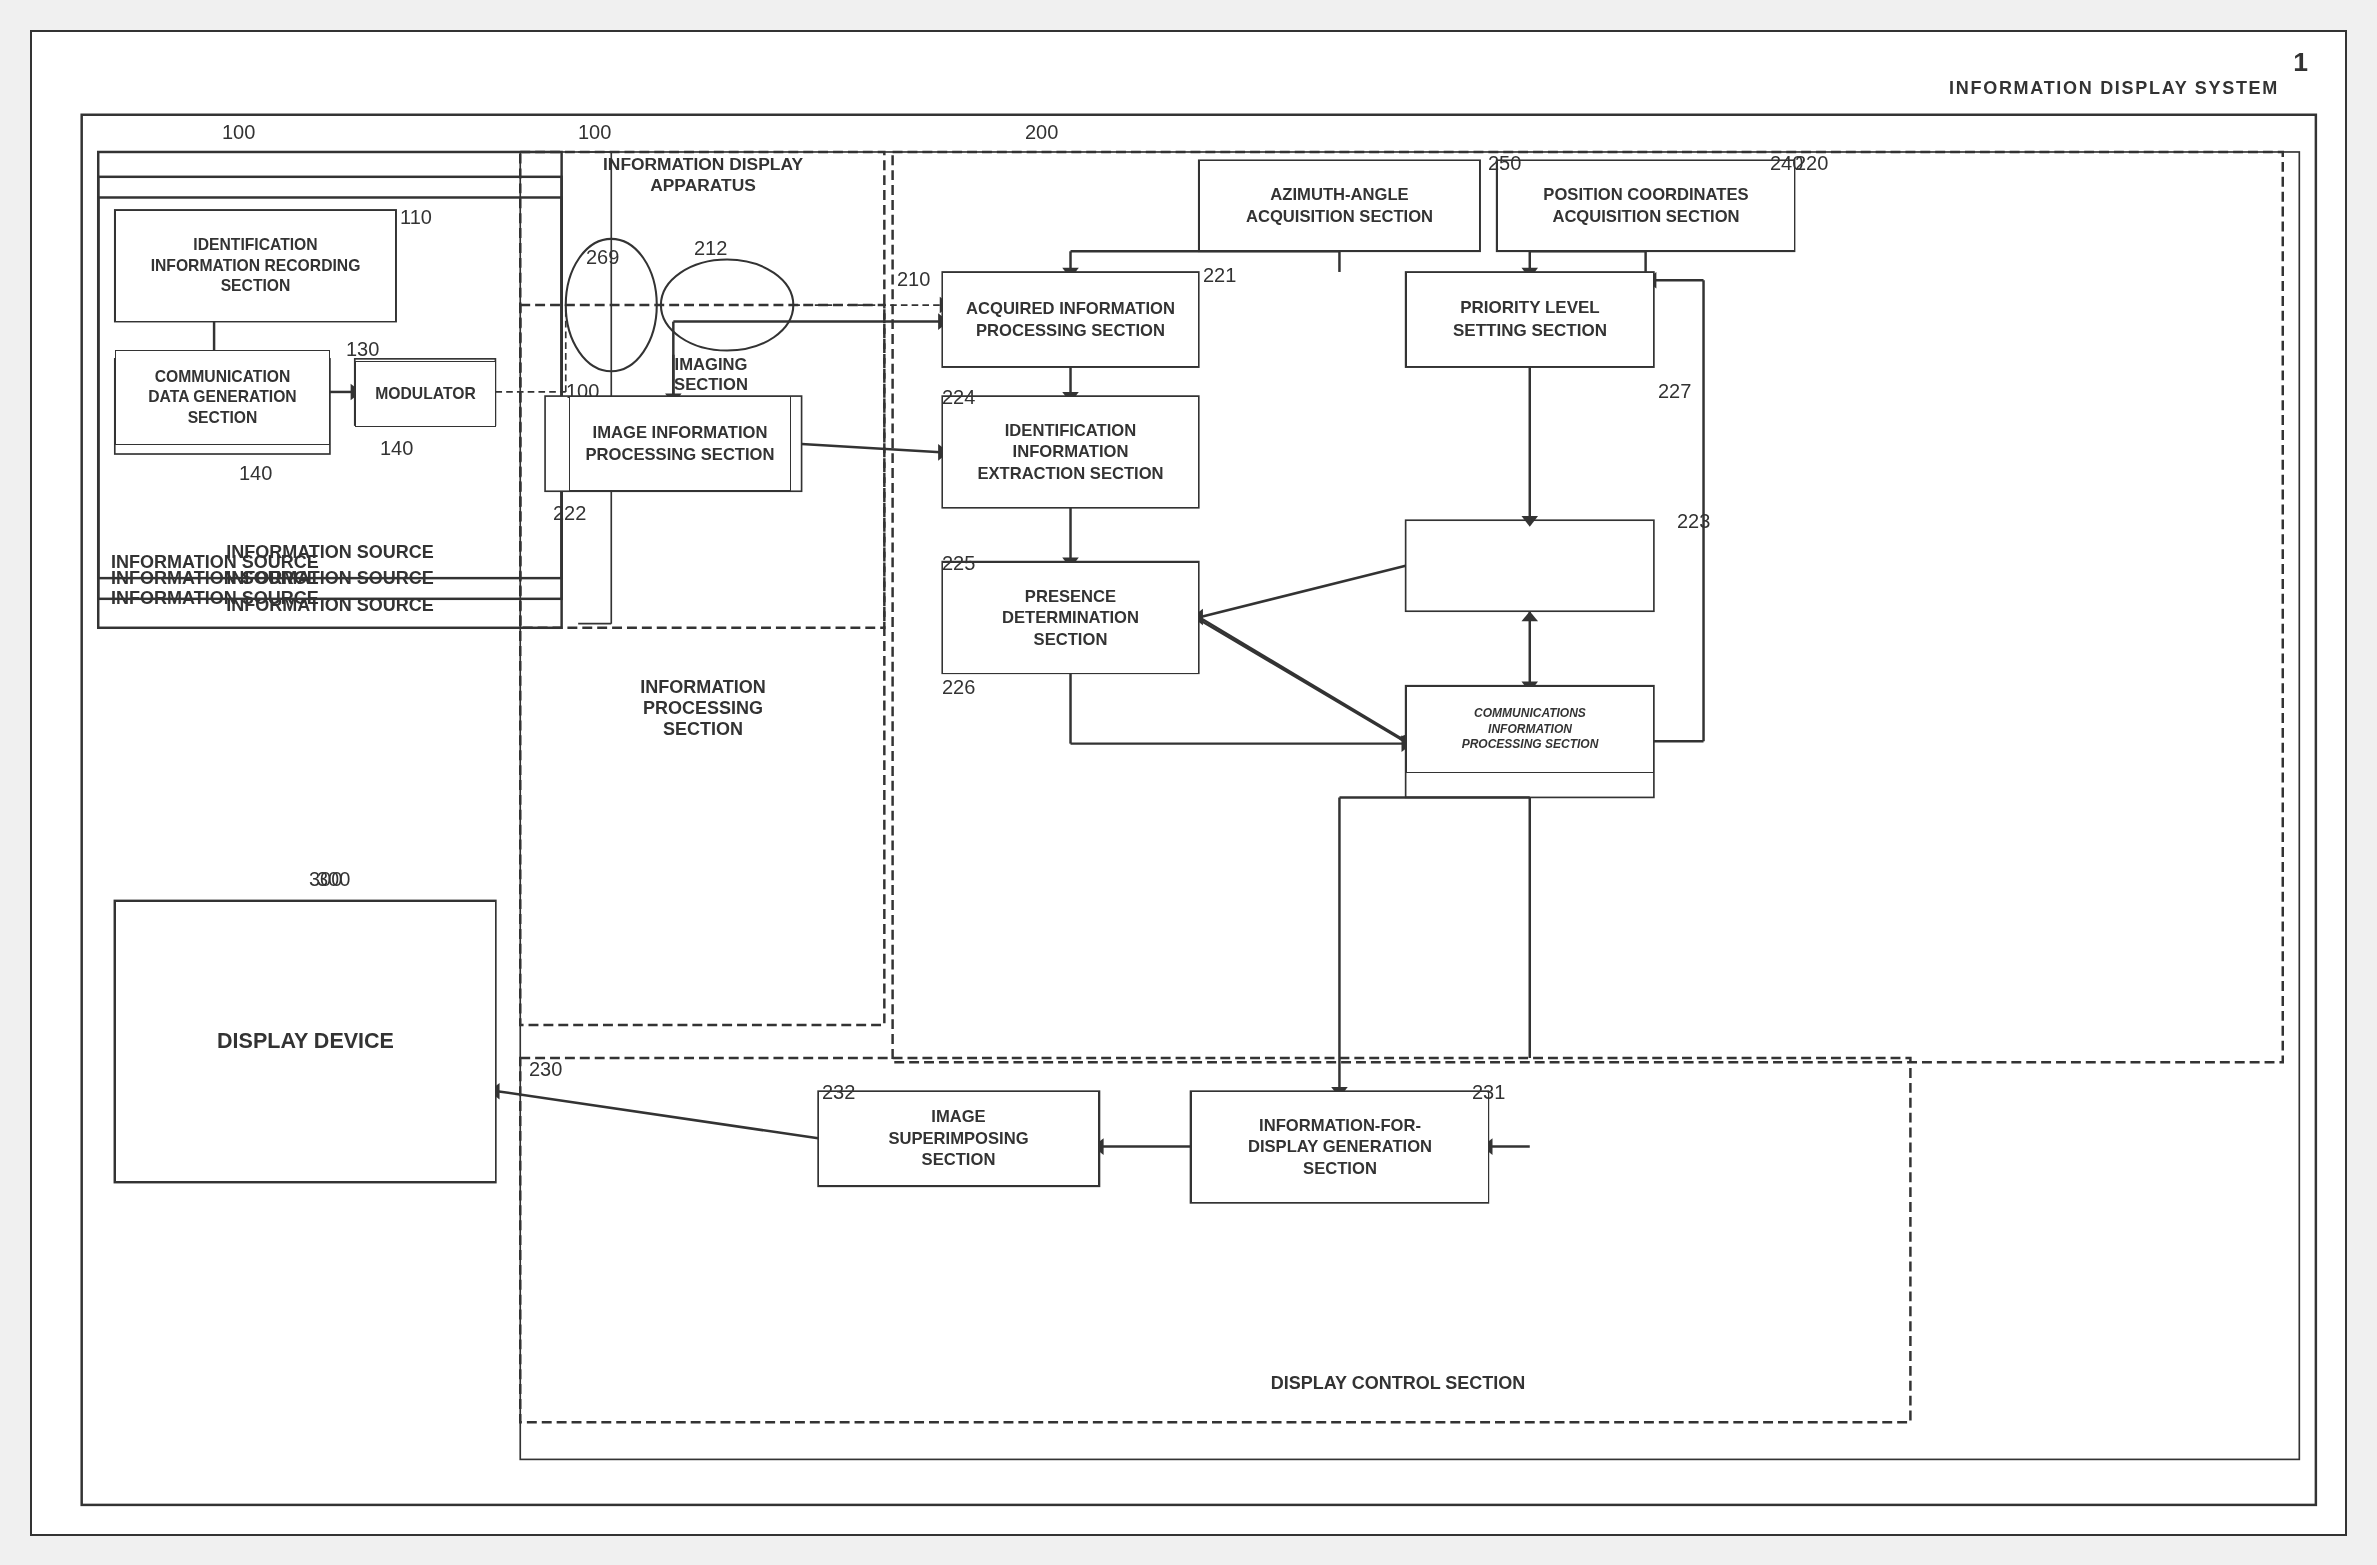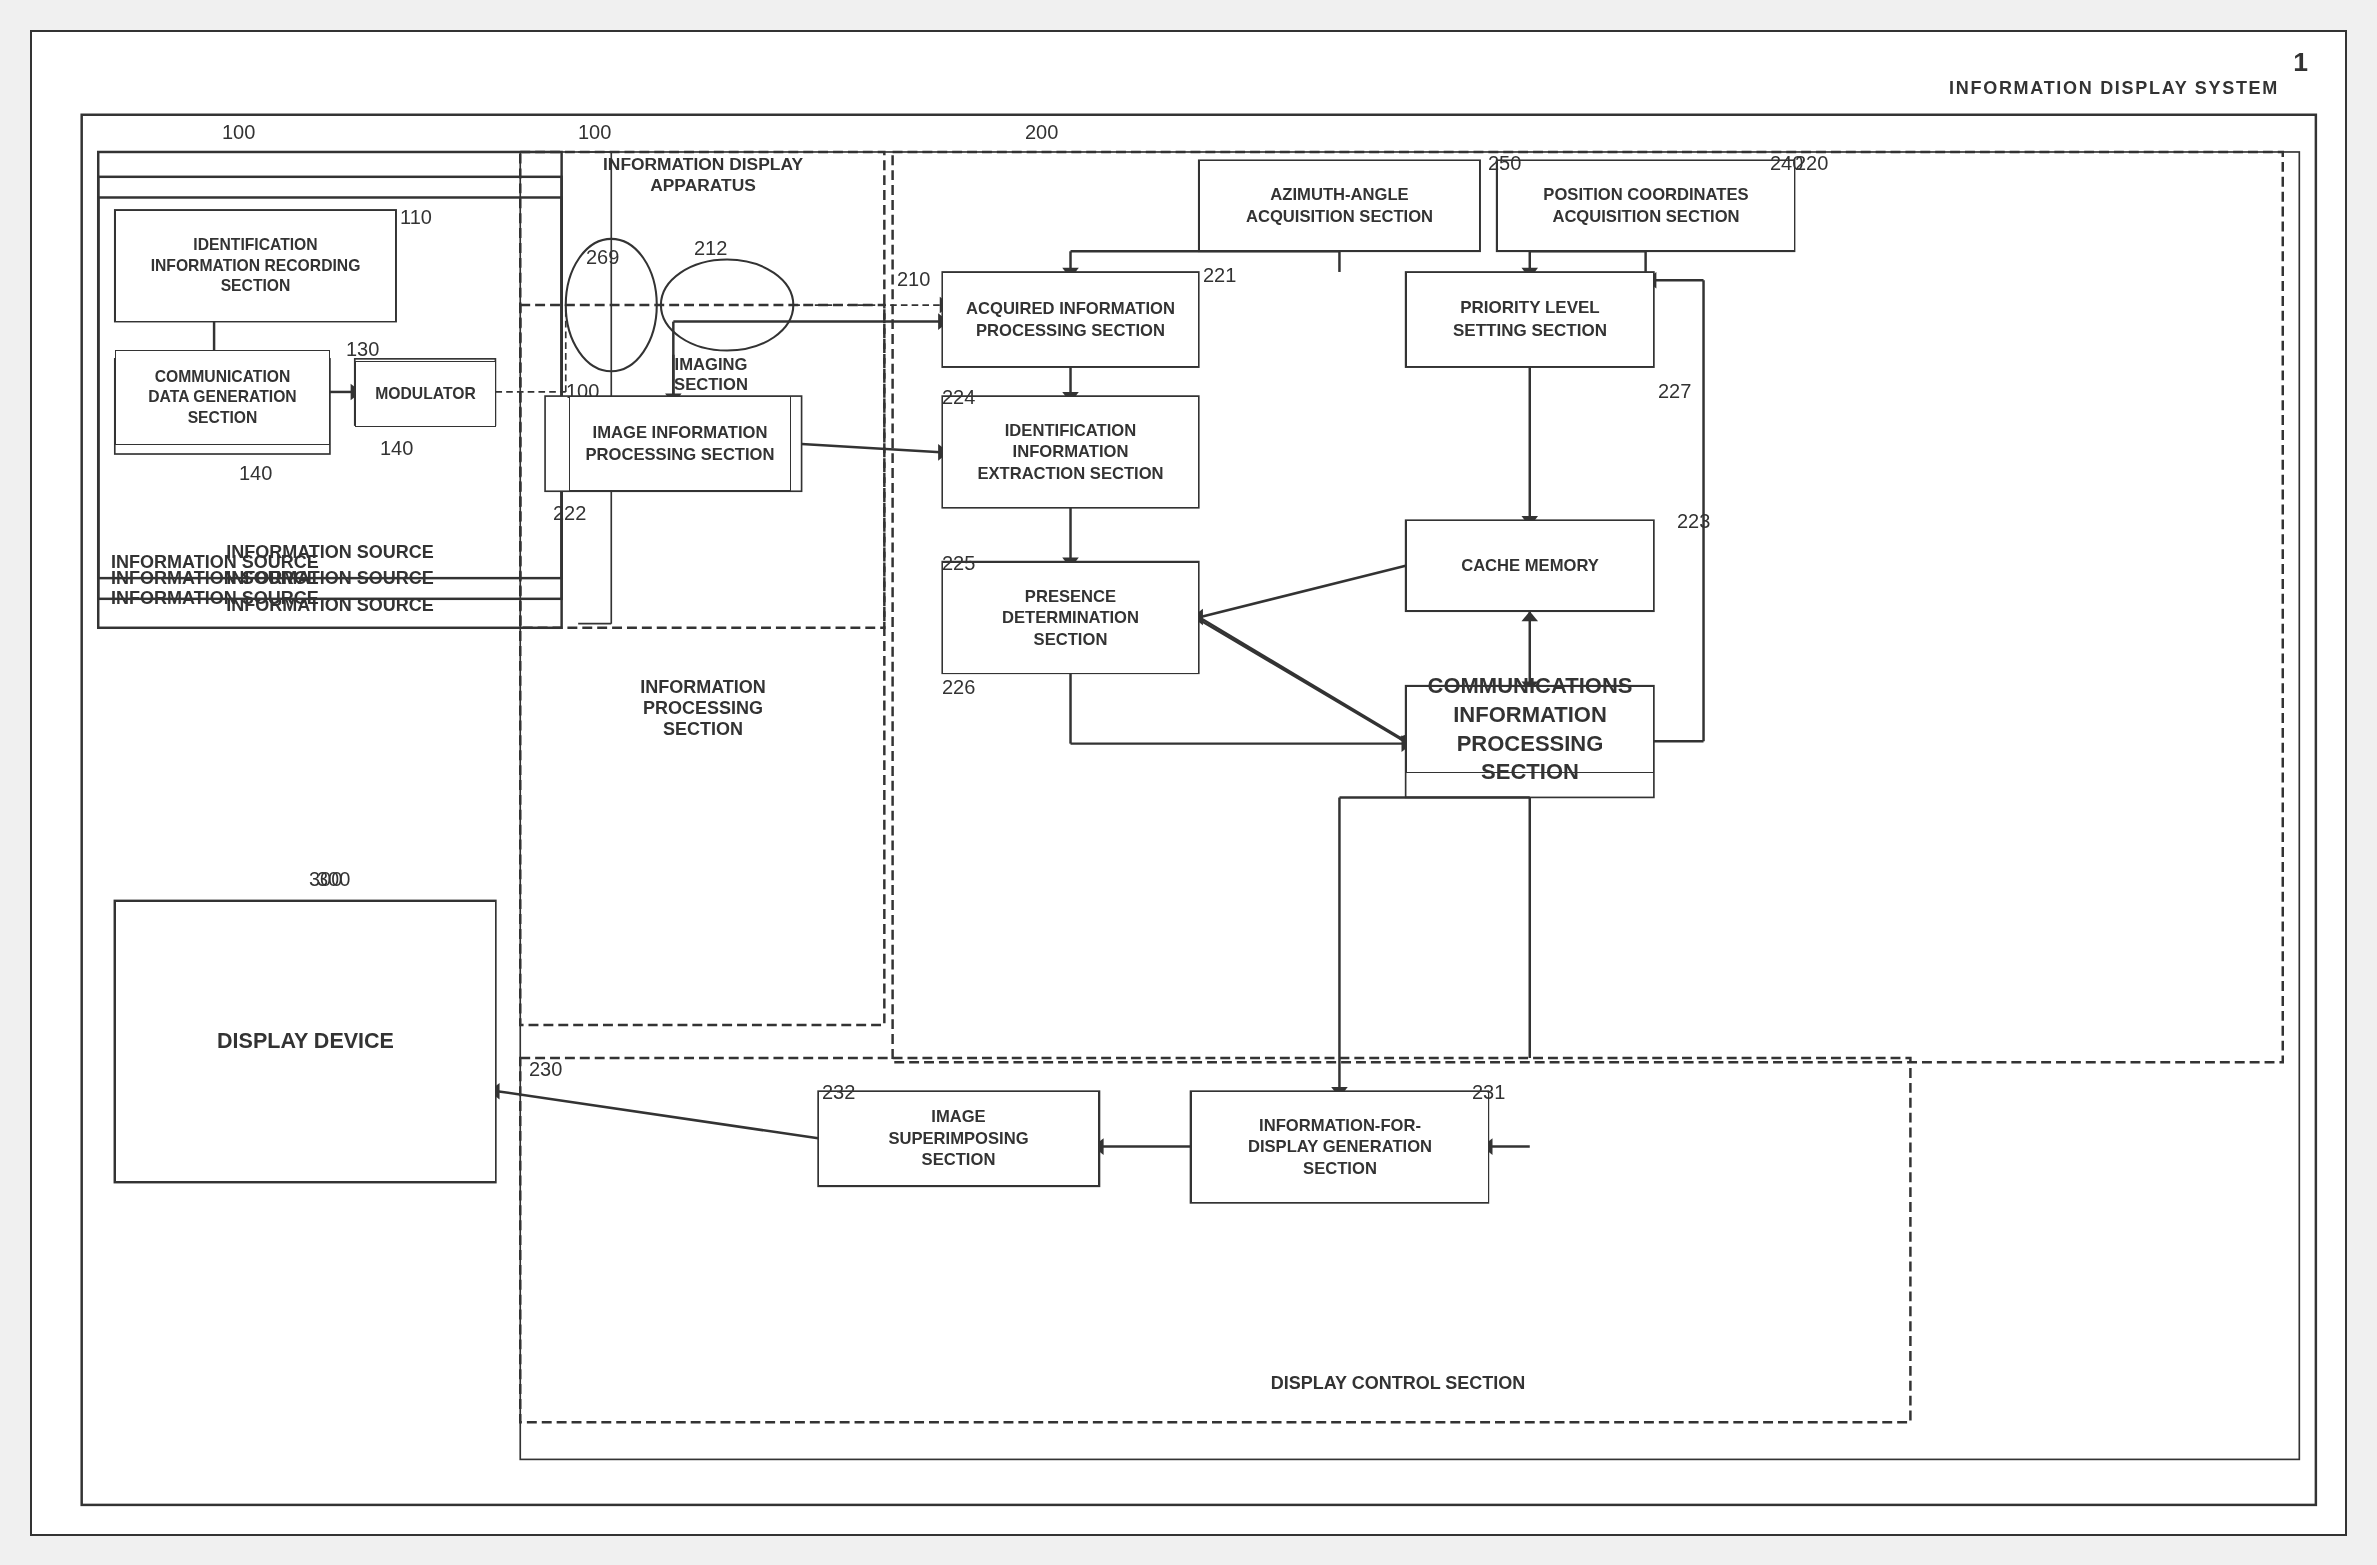--- a/index.html
+++ b/index.html
@@ -317,27 +317,24 @@
   </div>
 
   <div class="ref-label" style="top:354px; left:910px;">224</div>
 
   <div class="block-box" style="left:910px; top:530px; width:257px; height:112px; font-size:16.6px;">
     PRESENCE<br>DETERMINATION<br>SECTION
   </div>
 
   <div class="ref-label" style="top:520px; left:910px;">225</div>
 
-  <div class="block-box" style="left:1374px; top:488px; width:248px; height:91px; font-size:16.6px;">
-    CACHE MEMORY
-  </div>
 
   <div class="ref-label" style="top:478px; left:1626px;margin-left:19px;">223</div>
 
-  <div class="block-box" style="left:1374px; top:654px; width:248px; height:87px; font-size:22px;">
+  <div class="block-box" style="left:1374px; top:654px; width:248px; height:87px; font-size:12px;font-style:italic;">
     COMMUNICATIONS<br>INFORMATION<br>PROCESSING SECTION
   </div>
 
   <div class="ref-label" style="top:644px; left:910px;">226</div>
 
   <div class="label-text" style="top:645px; left:497px; width:348px; font-size:18px; font-weight:bold;">INFORMATION<br>PROCESSING<br>SECTION</div>
 
   <div class="block-box" style="left:83px; top:869px; width:381px; height:281px; font-size:21.5px; font-weight:bold;">
     DISPLAY DEVICE
   </div>

